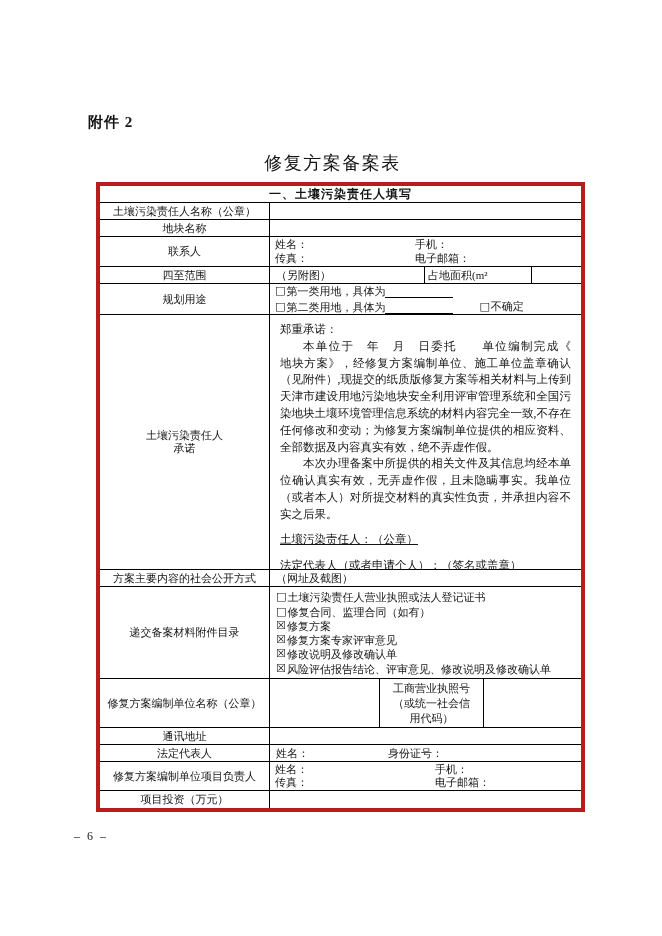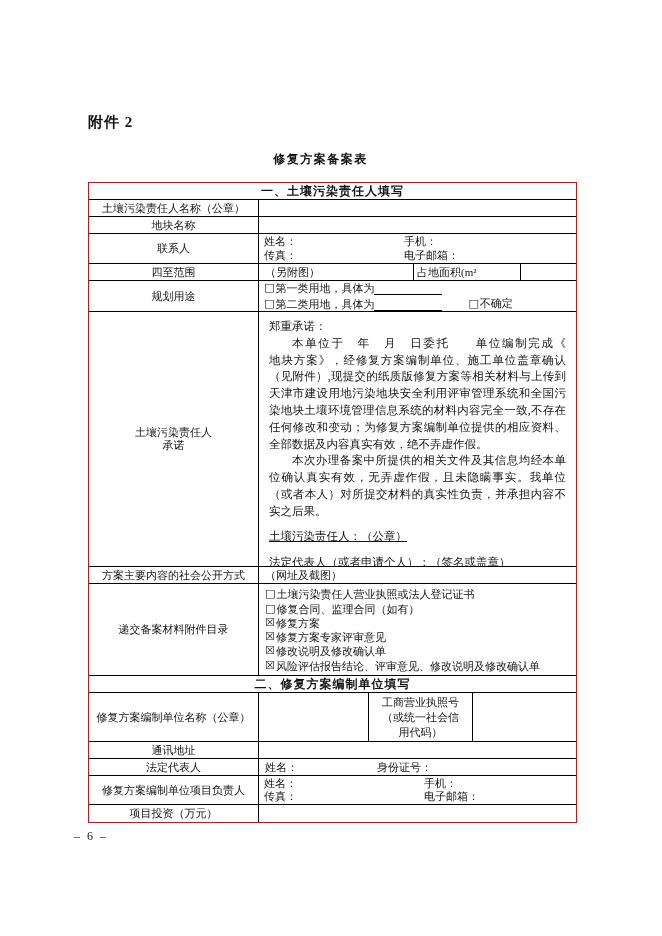--- a/index.html
+++ b/index.html
@@ -4,24 +4,24 @@
 <style>
   html,body { margin:0; padding:0; }
   body {
     width:662px; height:936px; background:#ffffff; color:#141414;
     font-family:"Liberation Serif","DejaVu Serif",serif;
     -webkit-font-smoothing:antialiased;
   }
   .page { position:relative; width:647px; height:936px; overflow:hidden; background:#fff; }
 
   .attachment-label { position:absolute; left:88px; top:113px; font-size:15px; font-weight:bold; letter-spacing:1px; }
-  .doc-title { position:absolute; left:76px; top:151px; width:489px; text-align:center; font-size:12px; font-weight:bold; letter-spacing:1.5px; }
+  .doc-title { position:absolute; left:88px; top:151px; width:489px; text-align:center; font-size:18px; font-weight:normal; letter-spacing:1.5px; }
   .page-number { position:absolute; left:74px; top:829px; font-size:12px; letter-spacing:2px; }
 
-  .form-table { position:absolute; left:88px; top:182px; width:489px; border:1px solid #b91c1c; box-sizing:border-box; background:#fff; }
+  .form-table { position:absolute; left:96px; top:182px; width:489px; border:4px solid #b91c1c; box-sizing:border-box; background:#fff; }
   .row { display:flex; border-bottom:1px solid #000; box-sizing:border-box; }
   .row.last { border-bottom:none; }
   .cell { box-sizing:border-box; border-right:1px solid #000; font-size:11px; overflow:hidden; }
   .cell.last { border-right:none; }
   .label-cell { width:170px; display:flex; align-items:center; justify-content:center; text-align:center; line-height:13px; padding:1px 4px; }
   .value-cell { flex:1; display:flex; align-items:center; padding-left:6px; }
   .sec-header { width:100%; display:flex; align-items:center; justify-content:center; font-weight:bold; font-size:12px; letter-spacing:1px; }
 
   .h17 { height:17px; } .h30 { height:30px; } .h31 { height:31px; }
   .h255 { height:255px; } .h92 { height:92px; } .h49 { height:49px; } .h29 { height:29px; }
@@ -160,23 +160,20 @@
           <span class="ck-box">☒</span>
           <span>修改说明及修改确认单</span>
         </div>
         <div class="ck-line">
           <span class="ck-box">☒</span>
           <span>风险评估报告结论、评审意见、修改说明及修改确认单</span>
         </div>
       </div>
     </div>
 
-    <div class="row h17">
-      <div class="cell last sec-header">二、修复方案编制单位填写</div>
-    </div>
 
     <div class="row h49">
       <div class="cell label-cell">修复方案编制单位名称（公章）</div>
       <div class="cell license-empty1"></div>
       <div class="cell license-label">
         <div>
           <div>工商营业执照号</div>
           <div>（或统一社会信</div>
           <div>用代码）</div>
         </div>

